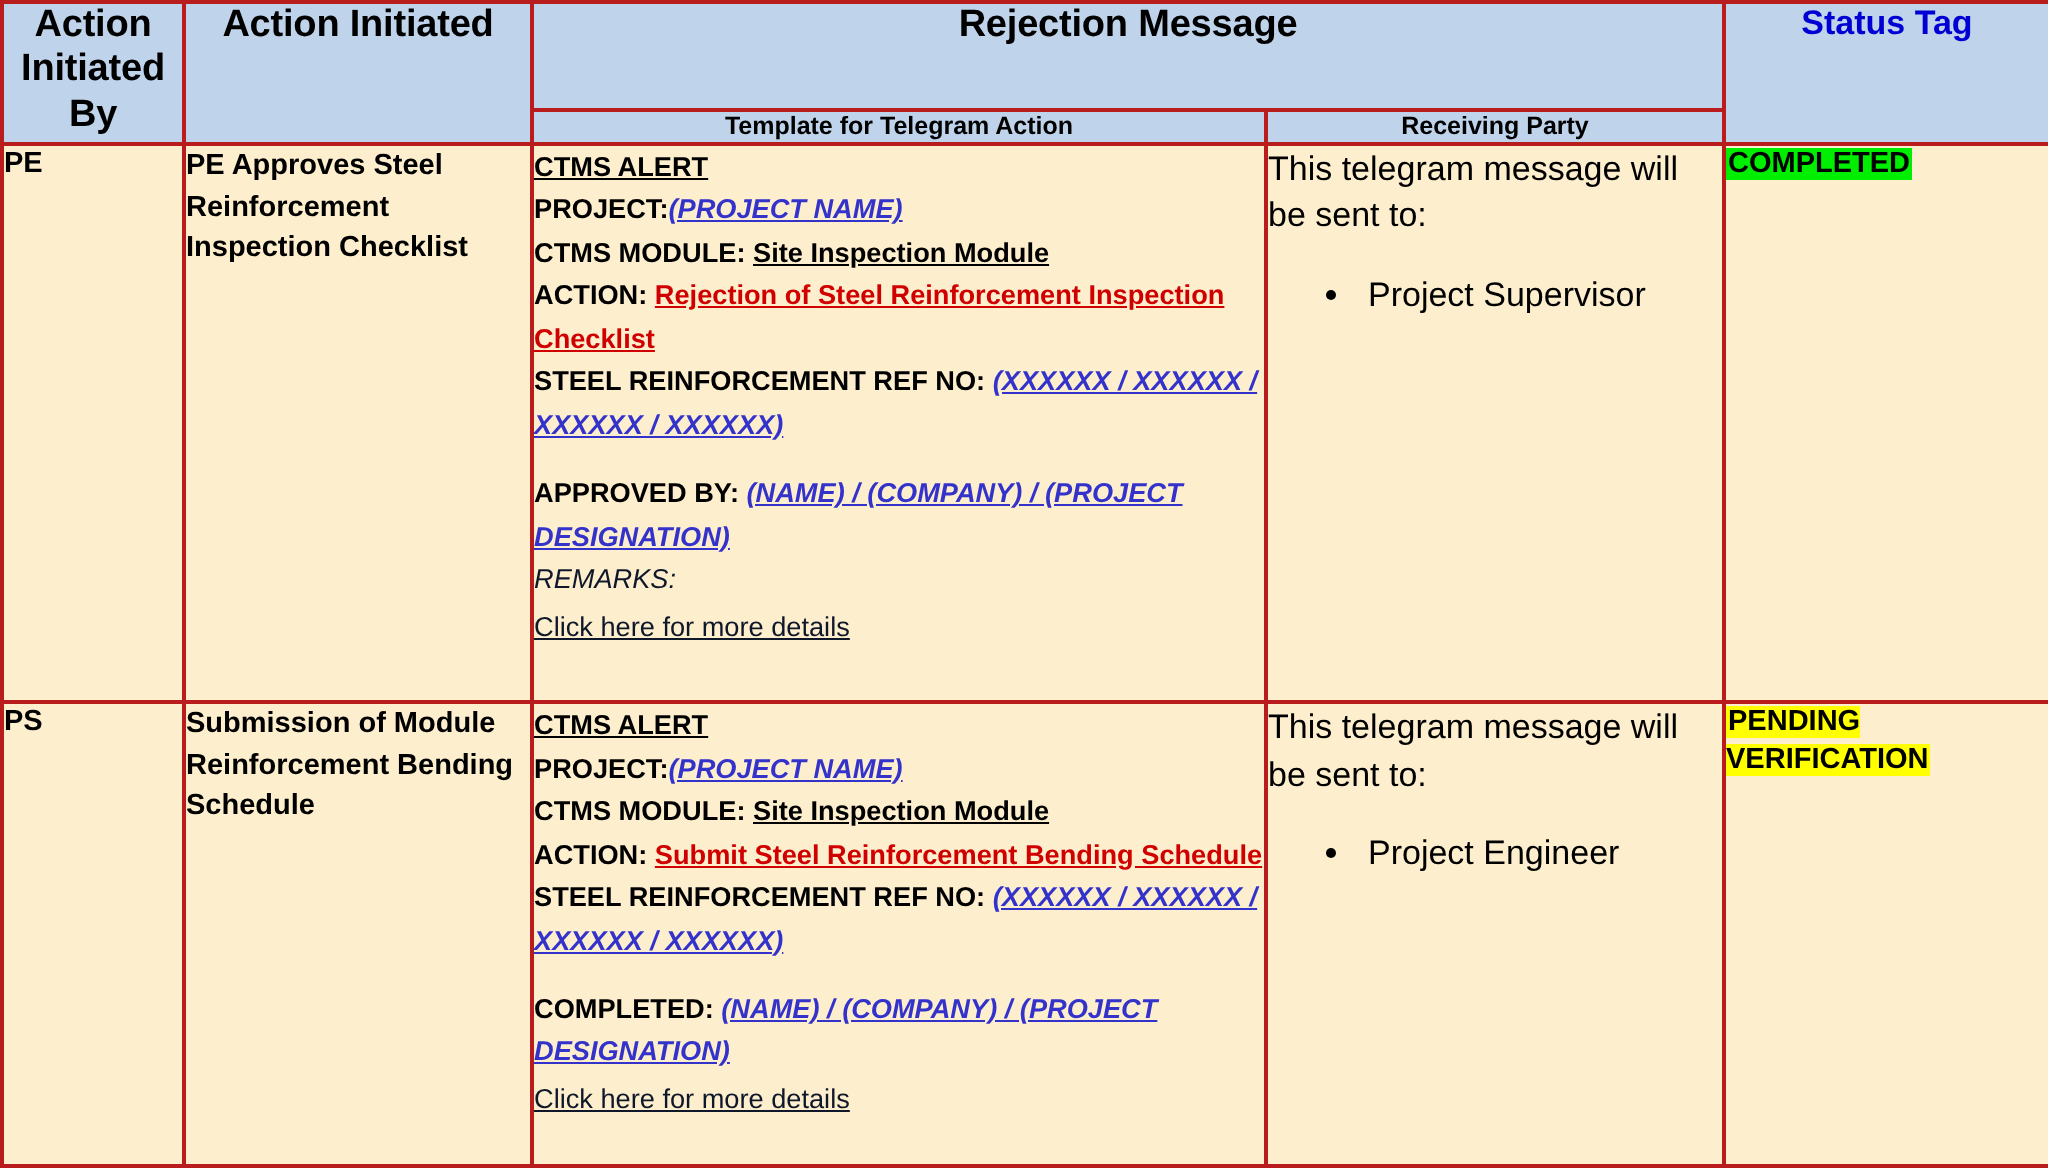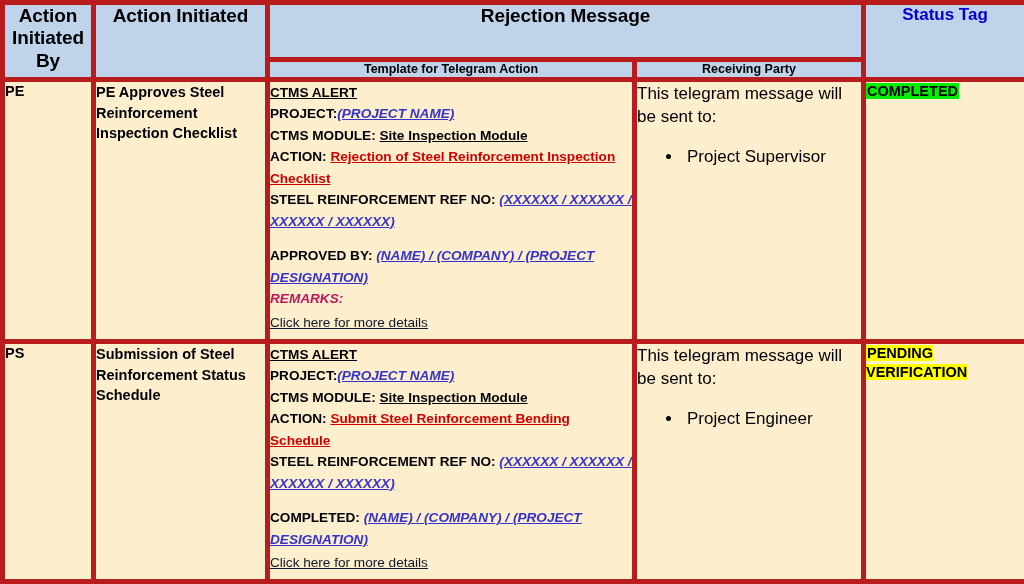--- a/index.html
+++ b/index.html
@@ -19,21 +19,21 @@
     box-sizing: border-box;
     position: relative;
   }
   table.grid {
     border-collapse: collapse;
     table-layout: fixed;
     width: 1024px;
     height: 584px;
   }
   table.grid td, table.grid th {
-    border: 5px solid #b91c1c;
+    border: 2px solid #b91c1c;
     vertical-align: top;
     padding: 0;
   }
   
   .hdr {
     background: #bfd3ea;
     text-align: center;
     vertical-align: middle;
     font-weight: bold;
     color: #000000;
@@ -102,23 +102,23 @@
     font-style: italic;
     font-weight: bold;
     text-decoration: underline;
   }
   .red {
     color: #d00000;
     font-weight: bold;
     text-decoration: underline;
   }
   .remarks {
-    font-weight: bold;
+    font-weight: normal;
     font-style: italic;
-    color: #be185d;
+    color: #0f172a;
   }
   .link {
     color: #0f172a;
     text-decoration: underline;
     display: inline-block;
     margin-top: 2px;
   }
   .gap { display: block; height: 13px; }
   .msgline { display: block; }
   
@@ -190,21 +190,21 @@
           <li>Project Supervisor</li>
         </ul>
       </td>
       <td class="cell c-status">
         <span class="chip chip-completed">COMPLETED</span>
       </td>
     </tr>
 
     <tr>
       <td class="cell c-by">PS</td>
-      <td class="cell c-act">Submission of Steel Reinforcement Status Schedule</td>
+      <td class="cell c-act">Submission of Module Reinforcement Bending Schedule</td>
       <td class="cell c-tpl">
         <span class="msgline lbl u">CTMS ALERT</span>
         <span class="msgline"><span class="lbl">PROJECT:</span><span class="ph">(PROJECT NAME)</span></span>
         <span class="msgline"><span class="lbl">CTMS MODULE:</span>
           <span class="lbl u">Site Inspection Module</span></span>
         <span class="msgline"><span class="lbl">ACTION:</span>
           <span class="red">Submit Steel Reinforcement Bending Schedule</span></span>
         <span class="msgline"><span class="lbl">STEEL REINFORCEMENT REF NO:</span>
           <span class="ph">(XXXXXX / XXXXXX / XXXXXX / XXXXXX)</span></span>
         <span class="gap"></span>

